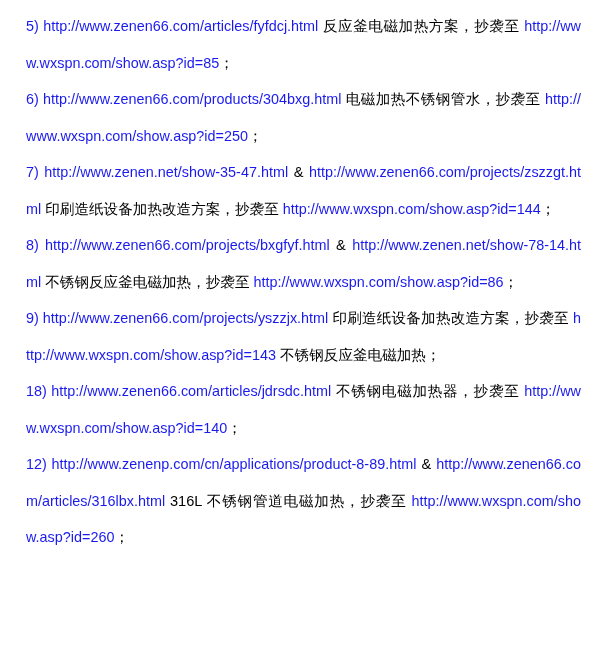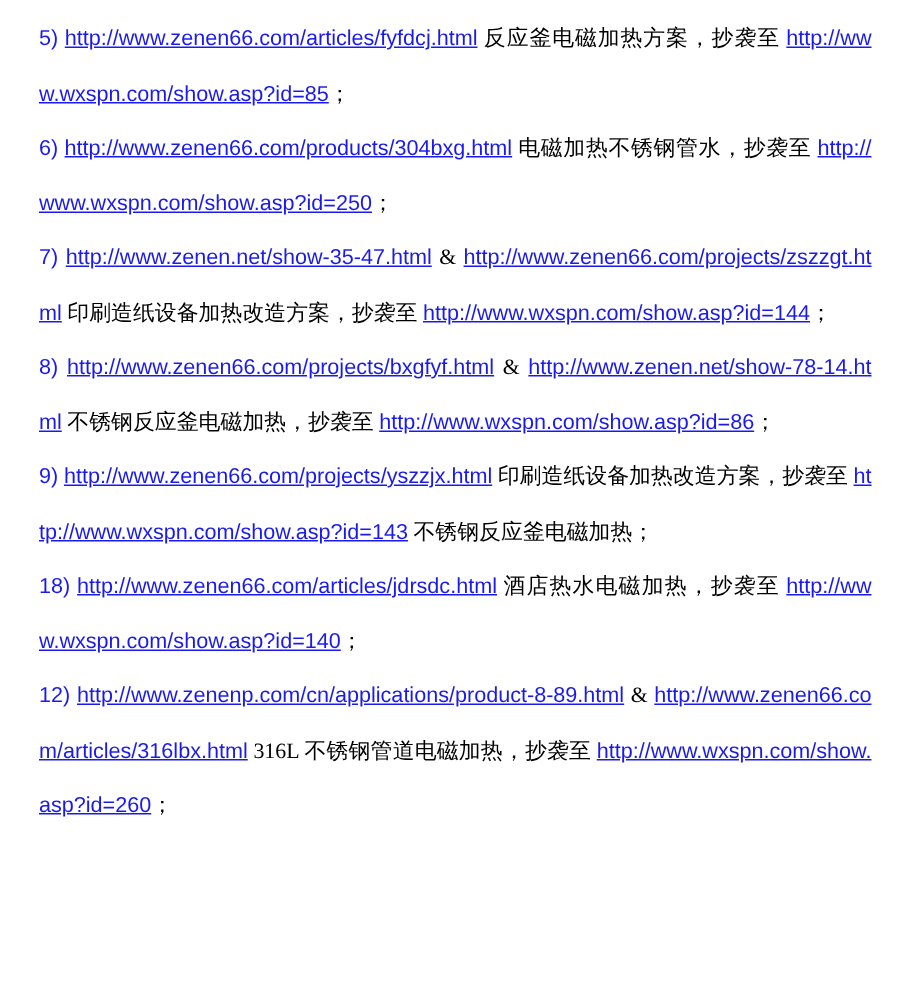--- a/index.html
+++ b/index.html
@@ -23,40 +23,39 @@
   .para {
     font-size: 15.2px;
     line-height: 35.5px;
     text-align: justify;
     text-justify: inter-ideograph;
     margin: 0;
     word-break: break-all;
   }
   .lnk {
     color: #1a1aee;
-    text-decoration: underline;
     font-family: "Liberation Sans", sans-serif;
     font-size: 14.4px;
   }
   .cn {
-    font-family: Liberation Serif, serif;
+    font-family: Liberation Sans, sans-serif;
     font-size: 14.6px;
   }
   .num {
     font-family: "Liberation Sans", sans-serif;
     font-size: 14.4px;
     color: #1a1aee;
   }
 </style>
 </head>
 <body>
 
 <div class="page">
   <div id="content">
       <p class="para"><span class="num">5)</span> <span class="lnk">http://www.zenen66.com/articles/fyfdcj.html</span><span class="cn"> 反应釜电磁加热方案，抄袭至 </span><span class="lnk">http://www.wxspn.com/show.asp?id=85</span><span class="cn">；</span></p>
       <p class="para"><span class="num">6)</span> <span class="lnk">http://www.zenen66.com/products/304bxg.html</span><span class="cn"> 电磁加热不锈钢管水，抄袭至 </span><span class="lnk">http://www.wxspn.com/show.asp?id=250</span><span class="cn">；</span></p>
       <p class="para"><span class="num">7)</span> <span class="lnk">http://www.zenen.net/show-35-47.html</span><span class="cn"> &amp; </span><span class="lnk">http://www.zenen66.com/projects/zszzgt.html</span><span class="cn"> 印刷造纸设备加热改造方案，抄袭至 </span><span class="lnk">http://www.wxspn.com/show.asp?id=144</span><span class="cn">；</span></p>
       <p class="para"><span class="num">8)</span> <span class="lnk">http://www.zenen66.com/projects/bxgfyf.html</span><span class="cn"> &amp; </span><span class="lnk">http://www.zenen.net/show-78-14.html</span><span class="cn"> 不锈钢反应釜电磁加热，抄袭至 </span><span class="lnk">http://www.wxspn.com/show.asp?id=86</span><span class="cn">；</span></p>
       <p class="para"><span class="num">9)</span> <span class="lnk">http://www.zenen66.com/projects/yszzjx.html</span><span class="cn"> 印刷造纸设备加热改造方案，抄袭至 </span><span class="lnk">http://www.wxspn.com/show.asp?id=143</span><span class="cn"> 不锈钢反应釜电磁加热；</span></p>
-      <p class="para"><span class="num">18)</span> <span class="lnk">http://www.zenen66.com/articles/jdrsdc.html</span><span class="cn"> 酒店热水电磁加热，抄袭至 </span><span class="lnk">http://www.wxspn.com/show.asp?id=140</span><span class="cn">；</span></p>
+      <p class="para"><span class="num">18)</span> <span class="lnk">http://www.zenen66.com/articles/jdrsdc.html</span><span class="cn"> 不锈钢电磁加热器，抄袭至 </span><span class="lnk">http://www.wxspn.com/show.asp?id=140</span><span class="cn">；</span></p>
       <p class="para"><span class="num">12)</span> <span class="lnk">http://www.zenenp.com/cn/applications/product-8-89.html</span><span class="cn"> &amp; </span><span class="lnk">http://www.zenen66.com/articles/316lbx.html</span><span class="cn"> 316L 不锈钢管道电磁加热，抄袭至 </span><span class="lnk">http://www.wxspn.com/show.asp?id=260</span><span class="cn">；</span></p>
     </div>
 </div>
 
 </body></html>

